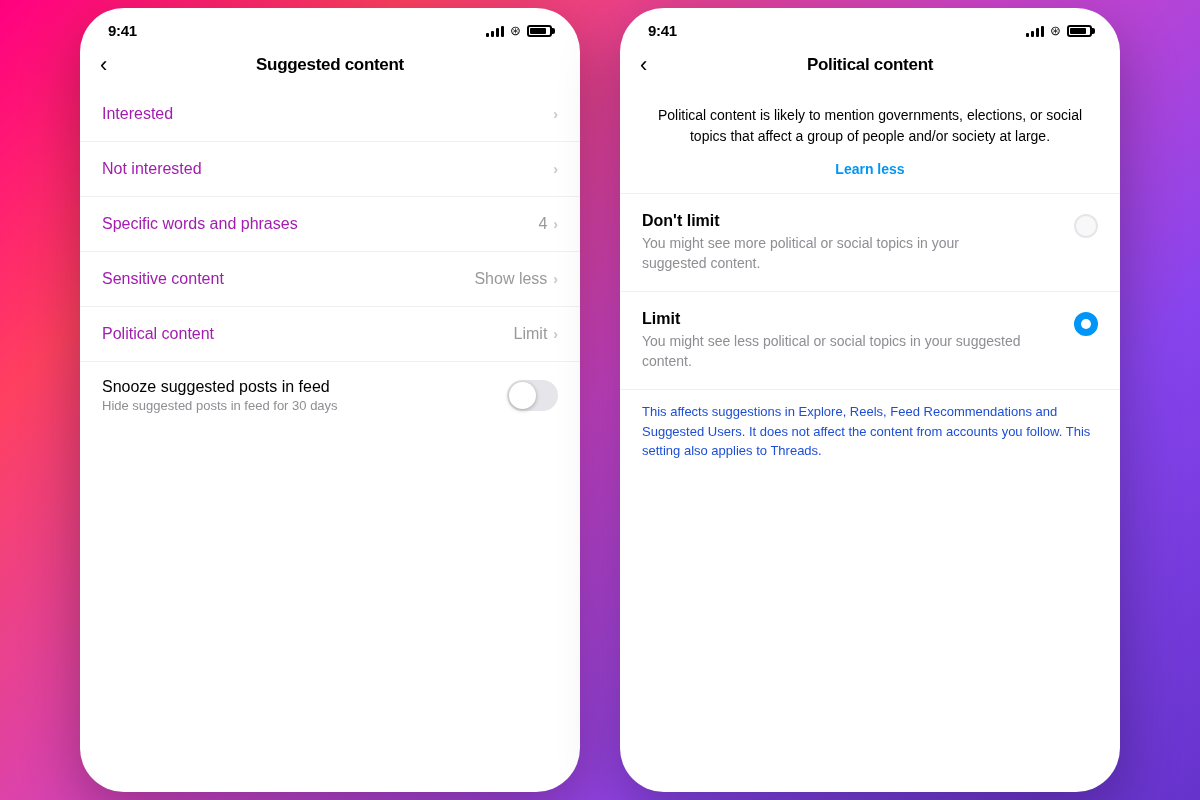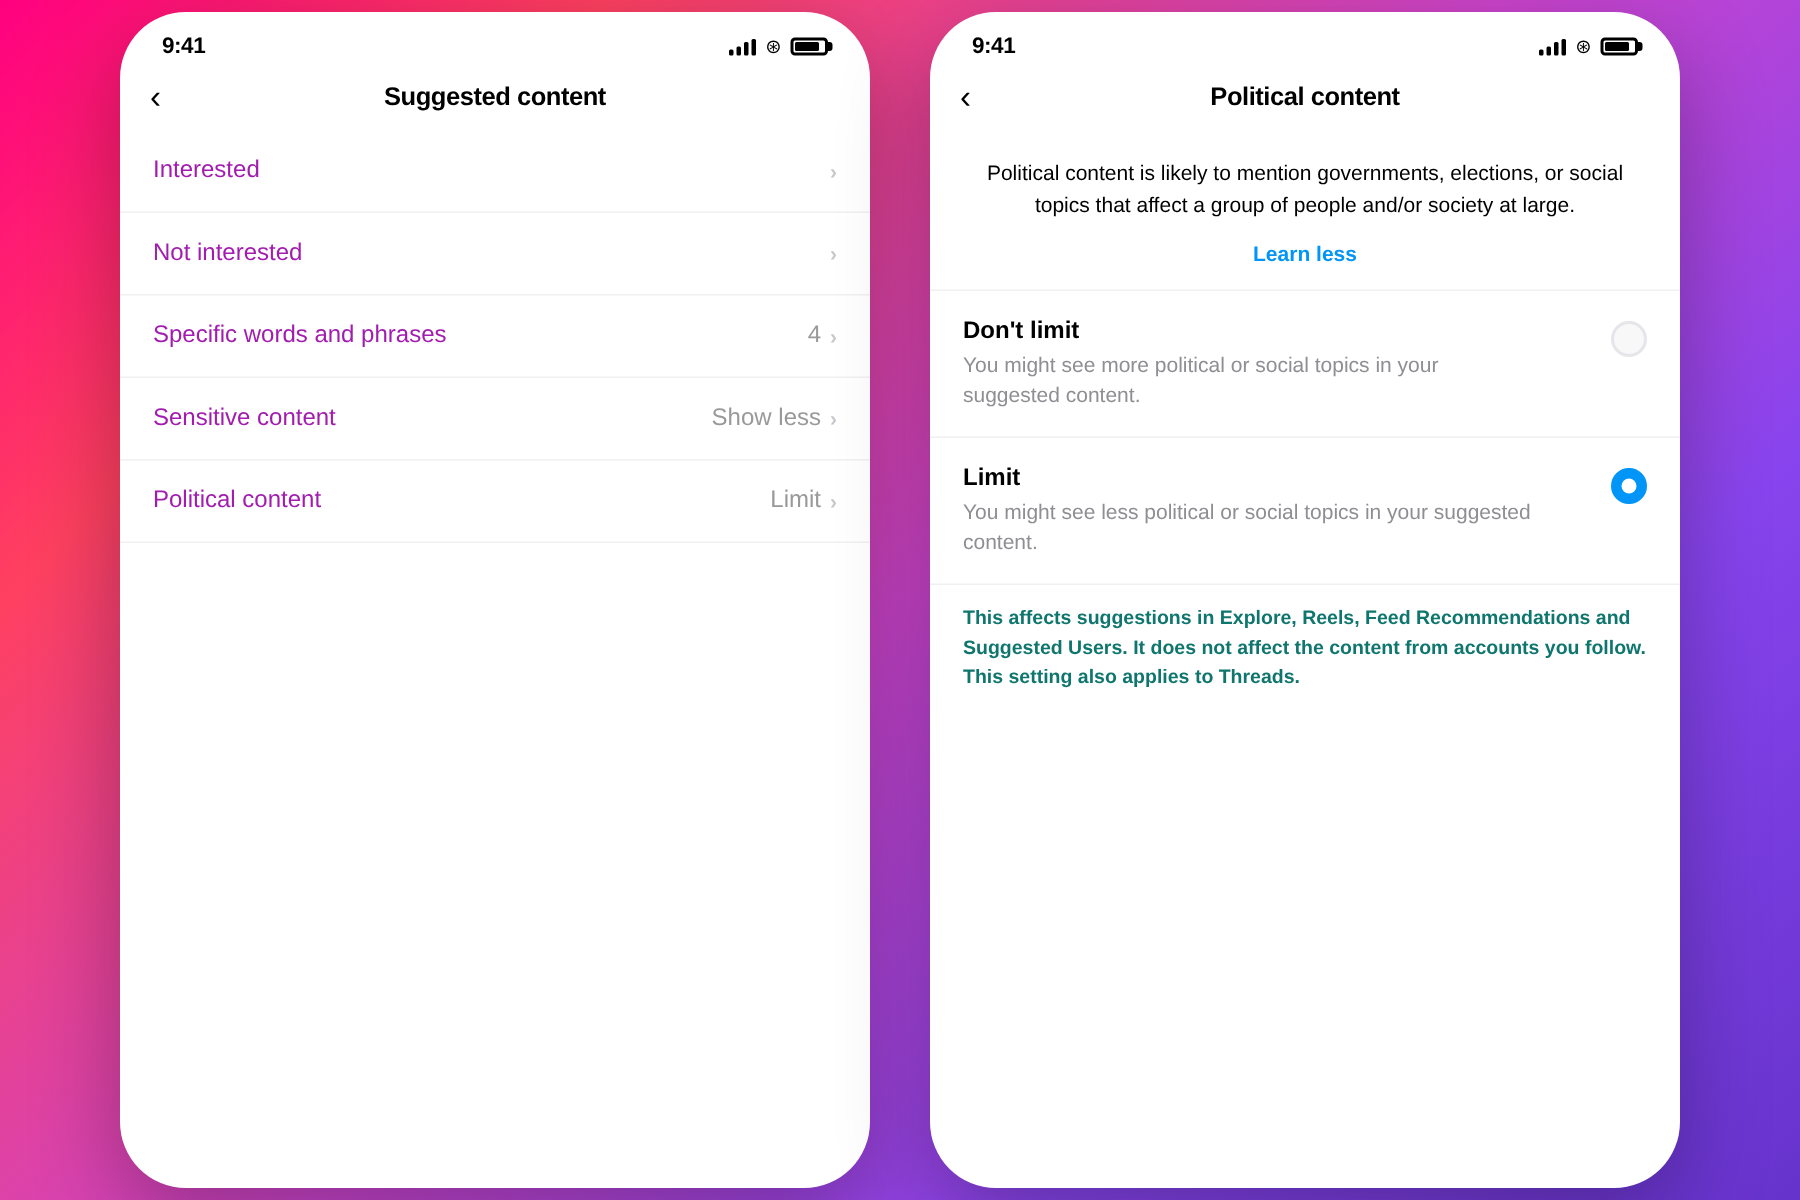--- a/index.html
+++ b/index.html
@@ -287,23 +287,22 @@
       content: '';
       width: 10px;
       height: 10px;
       border-radius: 50%;
       background: white;
     }
 
     .footer-note {
       padding: 12px 22px 20px;
       font-size: 13px;
-      color: #0f766e;
+      color: #1d4ed8;
       line-height: 1.5;
-      font-weight: bold;
     }
   </style>
 </head>
 <body>
 
 <div class="phone">
   <div class="status-bar">
     <span class="status-time">9:41</span>
     <div class="status-icons">
       <div class="signal-bars">
@@ -356,20 +355,29 @@
     </div>
 
     <div class="menu-item">
       <span class="menu-label">Political content</span>
       <div class="menu-item-right">
         <span class="menu-value">Limit</span>
         <span class="chevron">›</span>
       </div>
     </div>
 
+    <div class="snooze-item">
+      <div class="snooze-left">
+        <div class="snooze-title">Snooze suggested posts in feed</div>
+        <div class="snooze-subtitle">Hide suggested posts in feed for 30 days</div>
+      </div>
+      <div class="toggle">
+        <div class="toggle-thumb"></div>
+      </div>
+    </div>
   </div>
 </div>
 
 <div class="phone">
   <div class="status-bar">
     <span class="status-time">9:41</span>
     <div class="status-icons">
       <div class="signal-bars">
         <div class="signal-bar" style="height:4px"></div>
         <div class="signal-bar" style="height:6px"></div>

